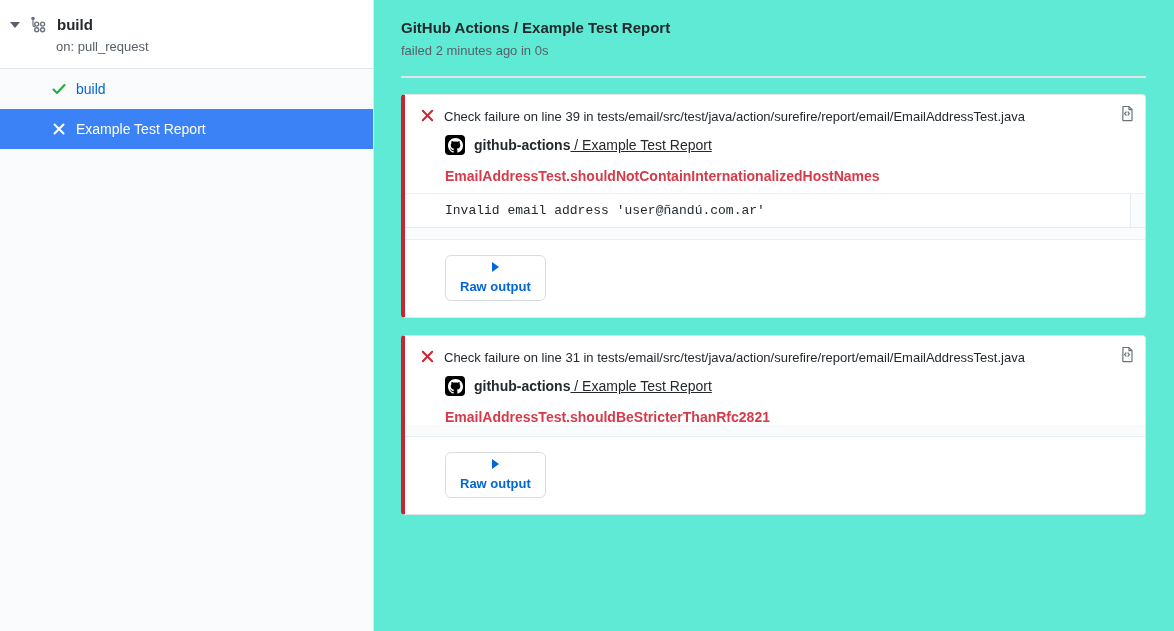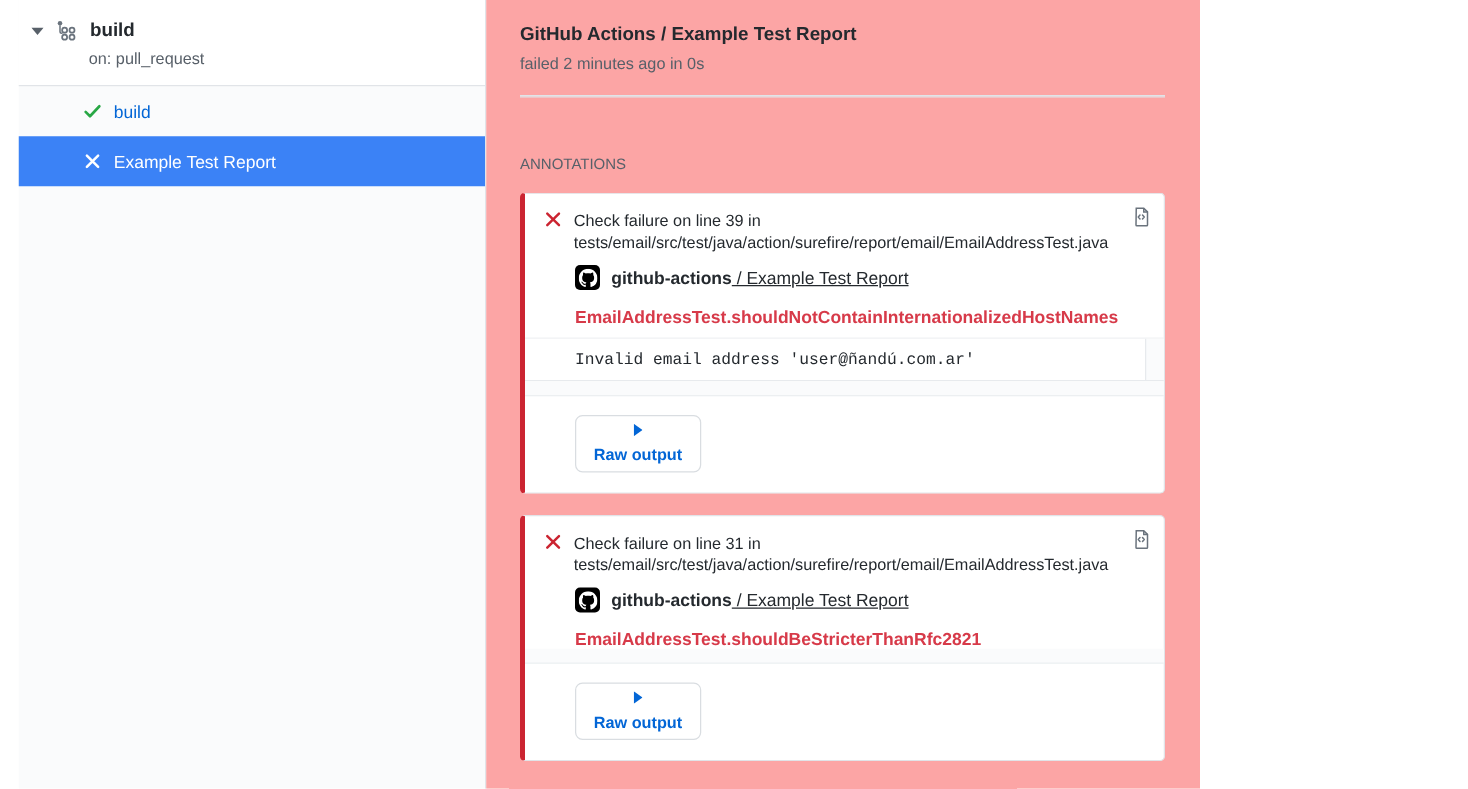--- a/index.html
+++ b/index.html
@@ -1,37 +1,37 @@
 <!DOCTYPE html>
 <html><head>
 <meta charset="utf-8">
 <style>
   * { margin:0; padding:0; box-sizing:border-box; }
   html,body { width:1174px; height:631px; overflow:hidden; background:#fff;
     font-family:"Liberation Sans","DejaVu Sans",sans-serif; color:#24292e; }
-  .app { display:flex; width:954px; height:631px;padding-left:15px; }
+  .app { display:flex; width:1174px; height:631px; }
 
   
   .sidebar { width:374px; min-width:374px; height:631px; background:#fafbfc;
     border-right:1px solid #e1e4e8; }
   .wf-header { background:#fff; padding:16px 16px 12px 8px; border-bottom:1px solid #e1e4e8; }
   .wf-row { display:flex; align-items:center; }
   .caret { width:10px; margin-left:2px; margin-right:10px; color:#586069; flex:none; }
   .wf-icon { color:#6a737d; margin-right:10px; flex:none; }
   .wf-name { font-weight:bold; font-size:15px; color:#24292e; }
   .wf-trigger { font-size:13px; color:#586069; margin:6px 0 2px 48px; }
 
   .job-item { height:40px; display:flex; align-items:center; padding-left:51px; cursor:pointer; }
   .job-item .status-icn { width:16px; height:16px; margin-right:9px; flex:none; }
   .job-label { font-size:14px; color:#0366d6; }
   .job-item.selected { background:#3b82f6; }
   .job-item.selected .job-label { color:#fff; }
 
   
-  .main { flex:1; background:#fca5a5; padding:0 28px 0 27px; }
+  .main { flex:1; background:#5eead4; padding:0 28px 0 27px; }
   .check-header { padding-top:19px; }
   .check-title { font-size:15px; font-weight:bold; color:#24292e; }
   .check-status { font-size:13px; color:#586069; margin-top:7px; }
   .rule { border:none; border-top:1px solid #e1e4e8; }
   .rule-1 { margin-top:18px; }
   .summary { font-size:20px; color:#24292e; padding:24px 0 26px 0; }
   .ann-label { margin-top:46px; font-size:12px; color:#586069; }
 
   
   .card { margin-top:16px; border:1px solid #e1e4e8; border-left:4px solid #cb2431;
@@ -100,21 +100,20 @@
 
   <main class="main">
     <div class="check-header">
       <div class="check-title">GitHub Actions / Example Test Report</div>
       <div class="check-status">failed 2 minutes ago in 0s</div>
     </div>
     <hr class="rule rule-1">
 
     <hr class="rule">
 
-    <div class="ann-label">ANNOTATIONS</div>
 
     <section class="card">
       <div class="ann-head">
         <svg class="x-red" width="15" height="15" viewBox="0 0 16 16">
             <path d="M3 3 L13 13 M13 3 L3 13" fill="none" stroke="currentColor" stroke-width="2.1" stroke-linecap="round"></path>
           </svg>
         <span class="ann-head-text">Check failure on line 39 in tests/email/src/test/java/action/surefire/report/email/EmailAddressTest.java</span>
       </div>
       <svg class="filecode" width="16" height="17" viewBox="0 0 16 17">
         <path d="M4 1.5 h6 l3 3 V15 a.6.6 0 0 1 -.6.6 h-8 a.6.6 0 0 1 -.6-.6 Z" fill="none" stroke="currentColor" stroke-width="1.2"></path>

